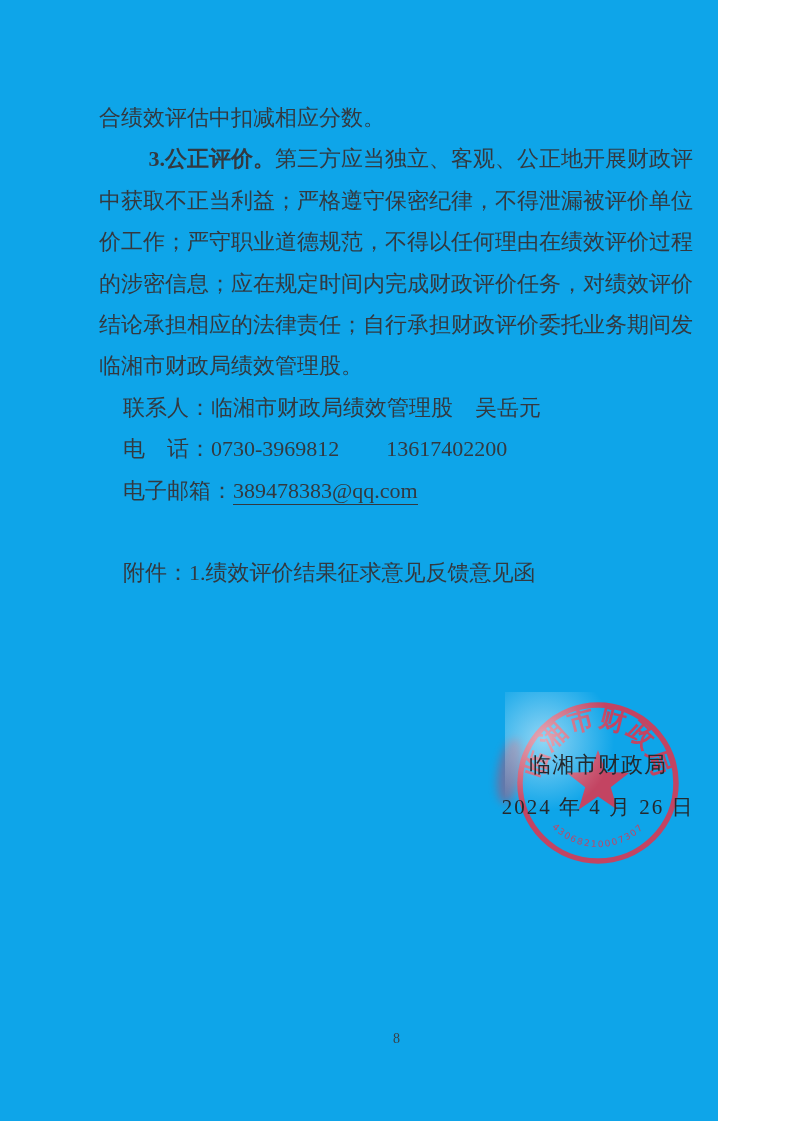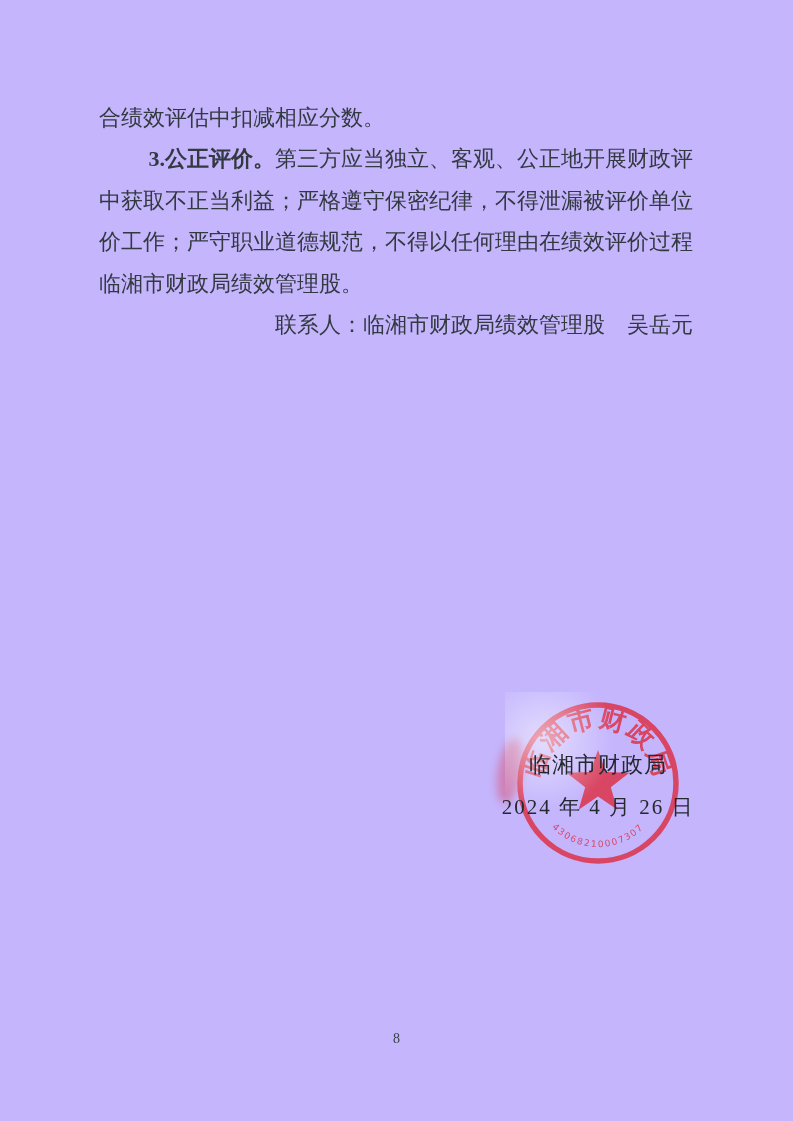--- a/index.html
+++ b/index.html
@@ -1,38 +1,38 @@
 <!DOCTYPE html>
 <html><head>
 <meta charset="utf-8">
 <style>
   html,body{margin:0;padding:0;}
   .page{
     position:relative;
-    width:793px;height:1121px;
-    background:#c4b5fd;
+    width:718px;height:1121px;
+    background:#0ea5e9;
     overflow:hidden;
     font-family:"Liberation Serif","DejaVu Serif",serif;
     color:#333940;
   }
   .content{
     position:absolute;
     left:99px;top:97px;
     width:594px;
   }
   .ln{
     margin:0;
     height:41.4px;
     line-height:41.4px;
     font-size:22px;
     white-space:nowrap;
     letter-spacing:0px;
   }
   .indent{ text-indent:44px;text-align:right; }
-  .ind2{ margin-left:24px;text-align:right; }
+  .ind2{ margin-left:24px; }
   .lead-bold{ font-weight:bold; }
   .num{
     font-family:"Liberation Serif","DejaVu Serif",serif;
     font-size:22px;
   }
   .gap2{ margin-left:47px; }
   .email{
     border-bottom:1.6px solid #333940;
     padding-bottom:1px;
   }
@@ -97,28 +97,33 @@
 </head>
 <body>
 
 <div class="page">
 
   <div class="content">
     <p class="ln">合绩效评估中扣减相应分数。</p>
     <p class="ln indent"><span class="lead-bold">3.公正评价。</span><span>第三方应当独立、客观、公正地开展财政评</span></p>
     <p class="ln">中获取不正当利益；严格遵守保密纪律，不得泄漏被评价单位</p>
     <p class="ln">价工作；严守职业道德规范，不得以任何理由在绩效评价过程</p>
+    <p class="ln">的涉密信息；应在规定时间内完成财政评价任务，对绩效评价</p>
+    <p class="ln">结论承担相应的法律责任；自行承担财政评价委托业务期间发</p>
     <p class="ln">临湘市财政局绩效管理股。</p>
 
     <p class="ln ind2"><span>联系人：</span><span>临湘市财政局绩效管理股　吴岳元</span></p>
 
+    <p class="ln ind2"><span>电　话：</span><span class="num">0730-3969812</span><span class="num gap2">13617402200</span></p>
 
+    <p class="ln ind2"><span>电子邮箱：</span><span class="num email">389478383@qq.com</span></p>
 
     <div class="spacer"></div>
 
+    <p class="ln ind2"><span>附件：</span><span>1.绩效评价结果征求意见反馈意见函</span></p>
 
   </div>
 
   <div class="seal-smudge"></div>
 
   <svg class="seal-svg" viewBox="0 0 170 170" xmlns="http://www.w3.org/2000/svg">
     <defs>
       <path id="arcTop" d="M 29.05 82.6 A 56 56 0 0 1 140.95 82.6" fill="none"></path>
       <path id="arcBottom" d="M 39.7 130.3 A 64 64 0 0 0 130.3 130.3" fill="none"></path>
     </defs>

